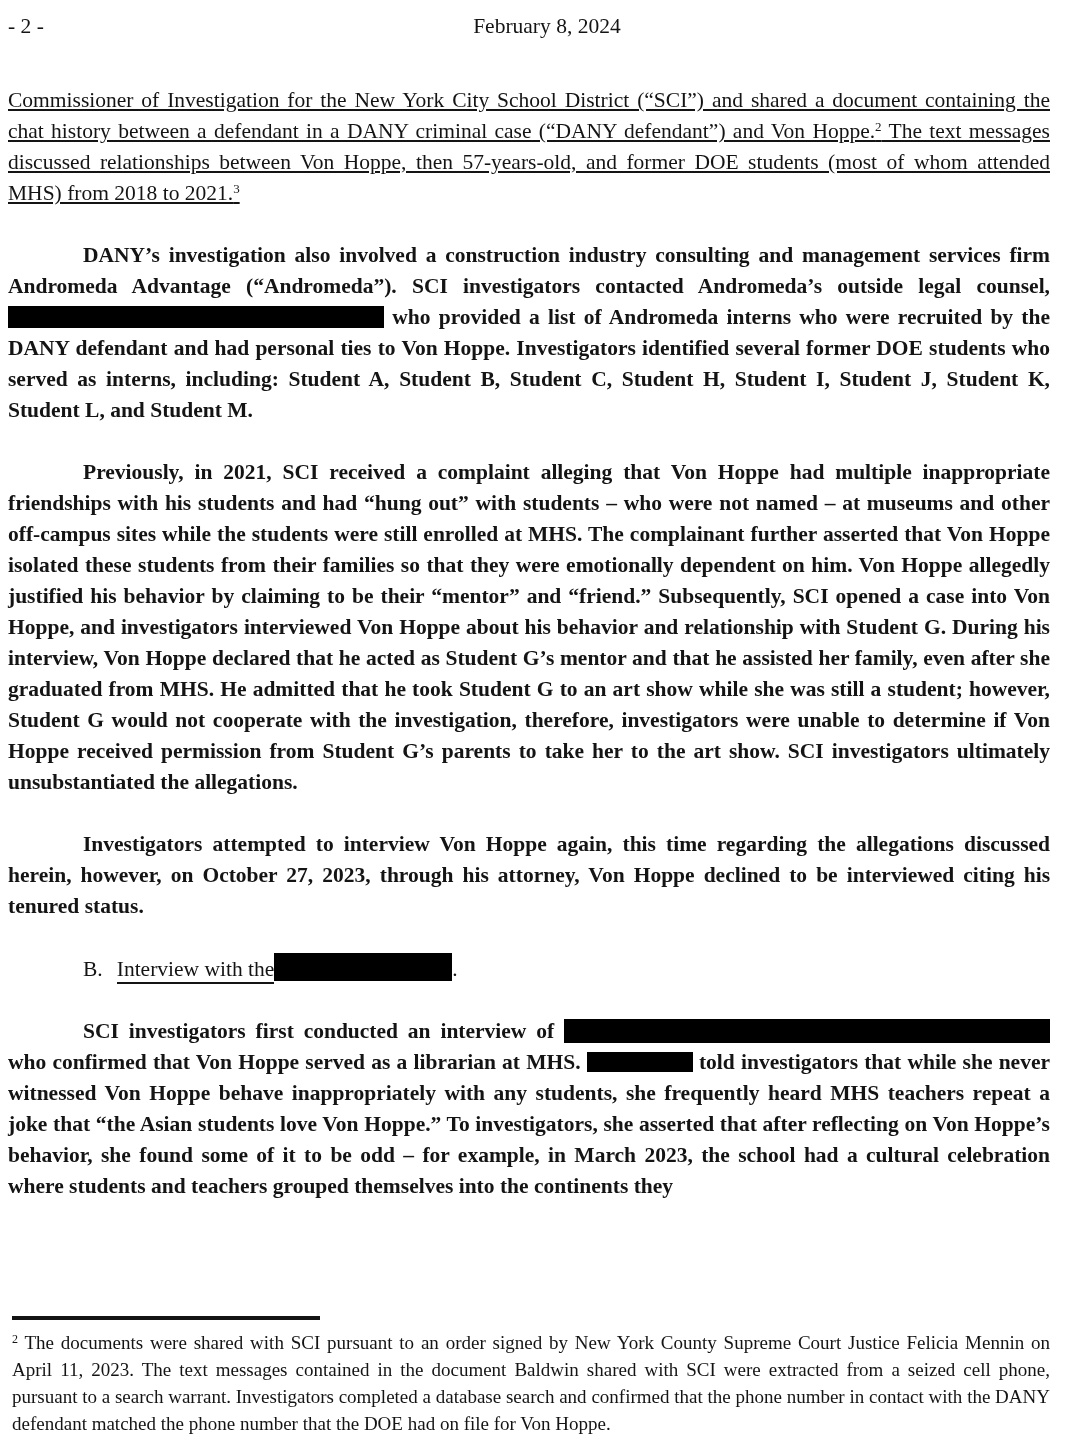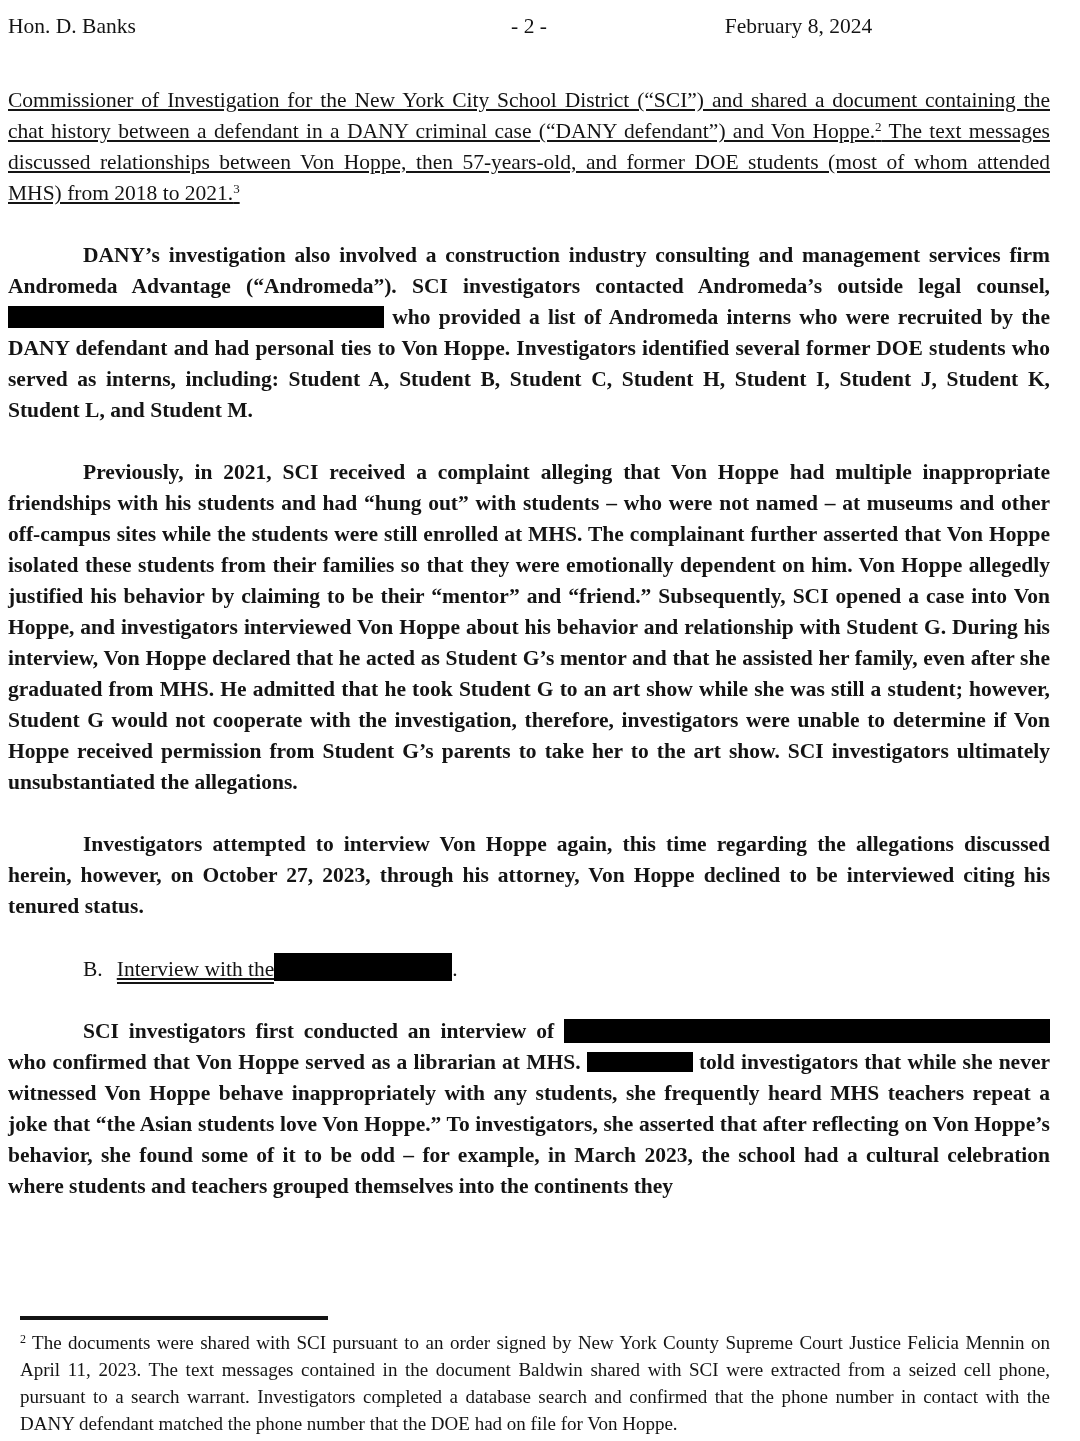--- a/index.html
+++ b/index.html
@@ -54,26 +54,25 @@
   .section-heading {
     margin: 31px 0 31px 0;
     line-height: 31px;
     padding-left: 75px;
     text-align: left;
   }
   .section-label { margin-right: 14px; }
   .section-title {
     border-bottom: 2px solid #141414;
     padding-bottom: 1px;
-    text-decoration: underline;
   }
 
   .footnote-area {
     position: absolute;
-    left: 20px;
+    left: 12px;
     right: 30px;
     bottom: 4px;
   }
   .footnote-rule {
     width: 308px;
     height: 4px;
     background: #141414;
     margin-bottom: 9px;
   }
   .footnote {
@@ -87,21 +86,20 @@
     line-height: 0;
     vertical-align: 6px;
   }
 </style>
 </head>
 <body>
 
 <div class="page">
 
   <div class="header-row">
-    <span class="header-left">Hon. D. Banks</span>
     <span class="header-center">- 2 -</span>
     <span class="header-right">February 8, 2024</span>
   </div>
 
   <p class="body-text first-para"><span>Commissioner of Investigation for the New York City School District (“SCI”) and shared a document containing the chat history between a defendant in a DANY criminal case (“DANY defendant”) and Von Hoppe.</span><sup class="fnref">2</sup><span>  The text messages discussed relationships between Von Hoppe, then 57-years-old, and former DOE students (most of whom attended MHS) from 2018 to 2021.</span><sup class="fnref">3</sup></p>
 
   <p class="body-text indent"><span>DANY’s investigation also involved a construction industry consulting and management services firm Andromeda Advantage (“Andromeda”).  SCI investigators contacted Andromeda’s outside legal counsel, </span><span class="redact redact-counsel"></span><span> who provided a list of Andromeda interns who were recruited by the DANY defendant and had personal ties to Von Hoppe.  Investigators identified several former DOE students who served as interns, including: Student A, Student B, Student C, Student H, Student I, Student J, Student K, Student L, and Student M.</span></p>
 
   <p class="body-text indent"><span>Previously, in 2021, SCI received a complaint alleging that Von Hoppe had multiple inappropriate friendships with his students and had “hung out” with students – who were not named – at museums and other off-campus sites while the students were still enrolled at MHS.  The complainant further asserted that Von Hoppe isolated these students from their families so that they were emotionally dependent on him.  Von Hoppe allegedly justified his behavior by claiming to be their “mentor” and “friend.”  Subsequently, SCI opened a case into Von Hoppe, and investigators interviewed Von Hoppe about his behavior and relationship with Student G.  During his interview, Von Hoppe declared that he acted as Student G’s mentor and that he assisted her family, even after she graduated from MHS.  He admitted that he took Student G to an art show while she was still a student; however, Student G would not cooperate with the investigation, therefore, investigators were unable to determine if Von Hoppe received permission from Student G’s parents to take her to the art show.  SCI investigators ultimately unsubstantiated the allegations.</span></p>
 

